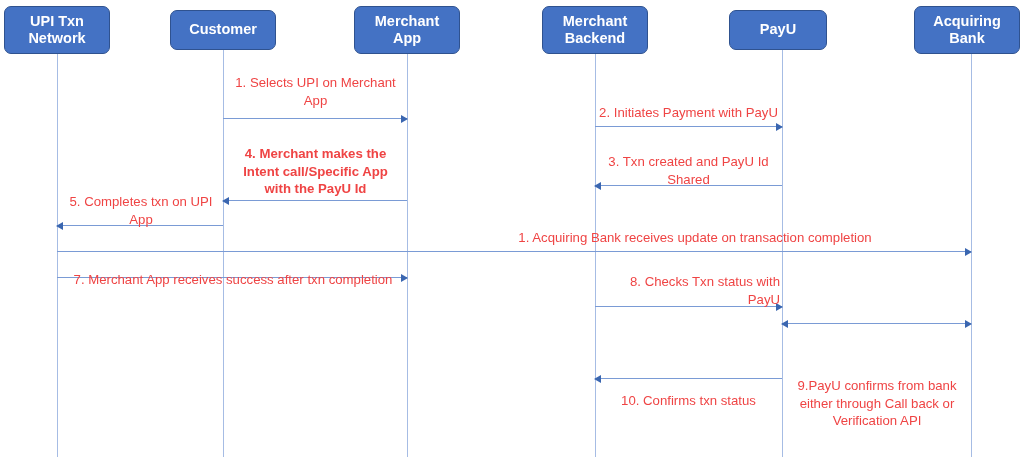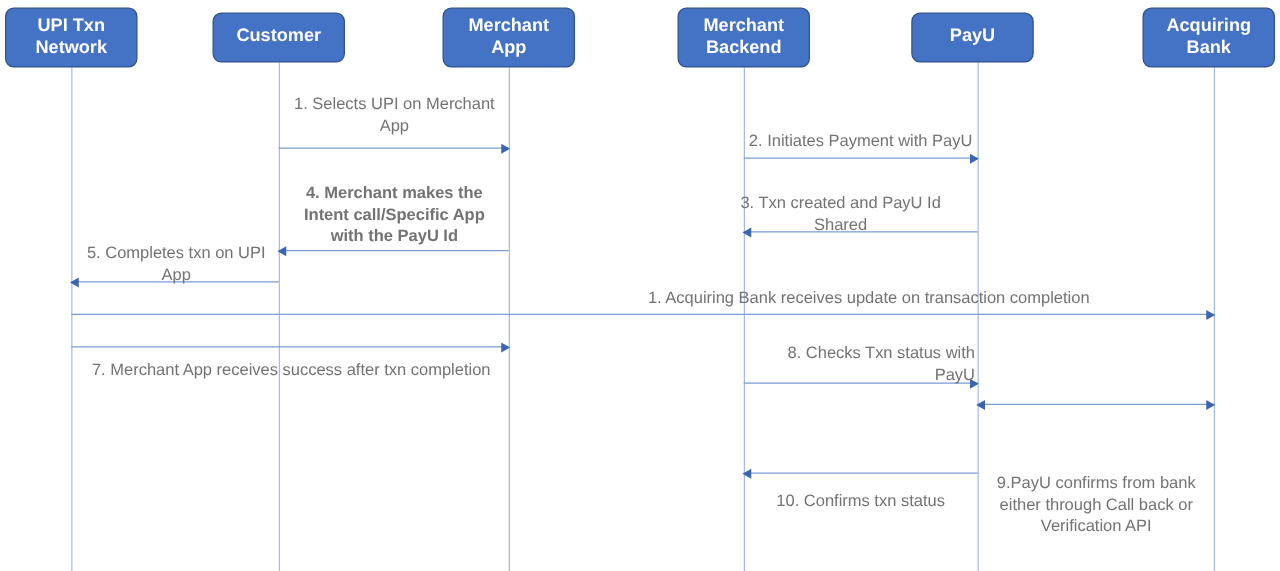--- a/index.html
+++ b/index.html
@@ -50,21 +50,21 @@
     border-bottom:4px solid transparent;
   }
   .msg .head.right{right:-1px;border-left:7px solid #3A66B0;}
   .msg .head.left{left:-1px;border-right:7px solid #3A66B0;}
 
   .label{
     position:absolute;
     text-align:center;
     font-size:13.2px;
     line-height:1.33;
-    color:#737373;
+    color:#ef4444;
     z-index:4;
     white-space:normal;
   }
 </style>
 </head>
 <body>
 
 <div id="canvas">
 
   <div class="actor" style="left:4px;top:6px;width:106px;height:48px;">
@@ -107,21 +107,21 @@
   <div class="msg" style="left:595px;top:126px;width:187px;">
     <div class="line"></div>
     <div class="head right"></div>
   </div>
   <div class="label" style="left:597px;top:104px;width:183px;">2. Initiates Payment with PayU</div>
 
   <div class="msg" style="left:595px;top:185px;width:187px;">
     <div class="line"></div>
     <div class="head left"></div>
   </div>
-  <div class="label" style="left:581px;top:153px;width:183px;">3. Txn created and PayU Id Shared</div>
+  <div class="label" style="left:597px;top:153px;width:183px;">3. Txn created and PayU Id Shared</div>
 
   <div class="msg" style="left:223px;top:200px;width:184px;">
     <div class="line"></div>
     <div class="head left"></div>
   </div>
   <div class="label" style="left:232px;top:145px;width:167px;font-weight:bold;">4. Merchant makes the Intent call/Specific App with the PayU Id</div>
 
   <div class="msg" style="left:57px;top:225px;width:166px;">
     <div class="line"></div>
     <div class="head left"></div>
@@ -131,21 +131,21 @@
   <div class="msg" style="left:57px;top:251px;width:914px;">
     <div class="line"></div>
     <div class="head right"></div>
   </div>
   <div class="label" style="left:480px;top:229px;width:430px;">1. Acquiring Bank receives update on transaction completion</div>
 
   <div class="msg" style="left:57px;top:277px;width:350px;">
     <div class="line"></div>
     <div class="head right"></div>
   </div>
-  <div class="label" style="left:68px;top:287px;width:330px;text-align:center;">7. Merchant App receives success after txn completion</div>
+  <div class="label" style="left:68px;top:271px;width:330px;text-align:center;">7. Merchant App receives success after txn completion</div>
 
   <div class="msg" style="left:595px;top:306px;width:187px;">
     <div class="line"></div>
     <div class="head right"></div>
   </div>
   <div class="label" style="left:597px;top:273px;width:183px;text-align:right;">8. Checks Txn status with PayU</div>
 
   <div class="msg" style="left:782px;top:323px;width:189px;">
     <div class="line"></div>
     <div class="head left"></div>

